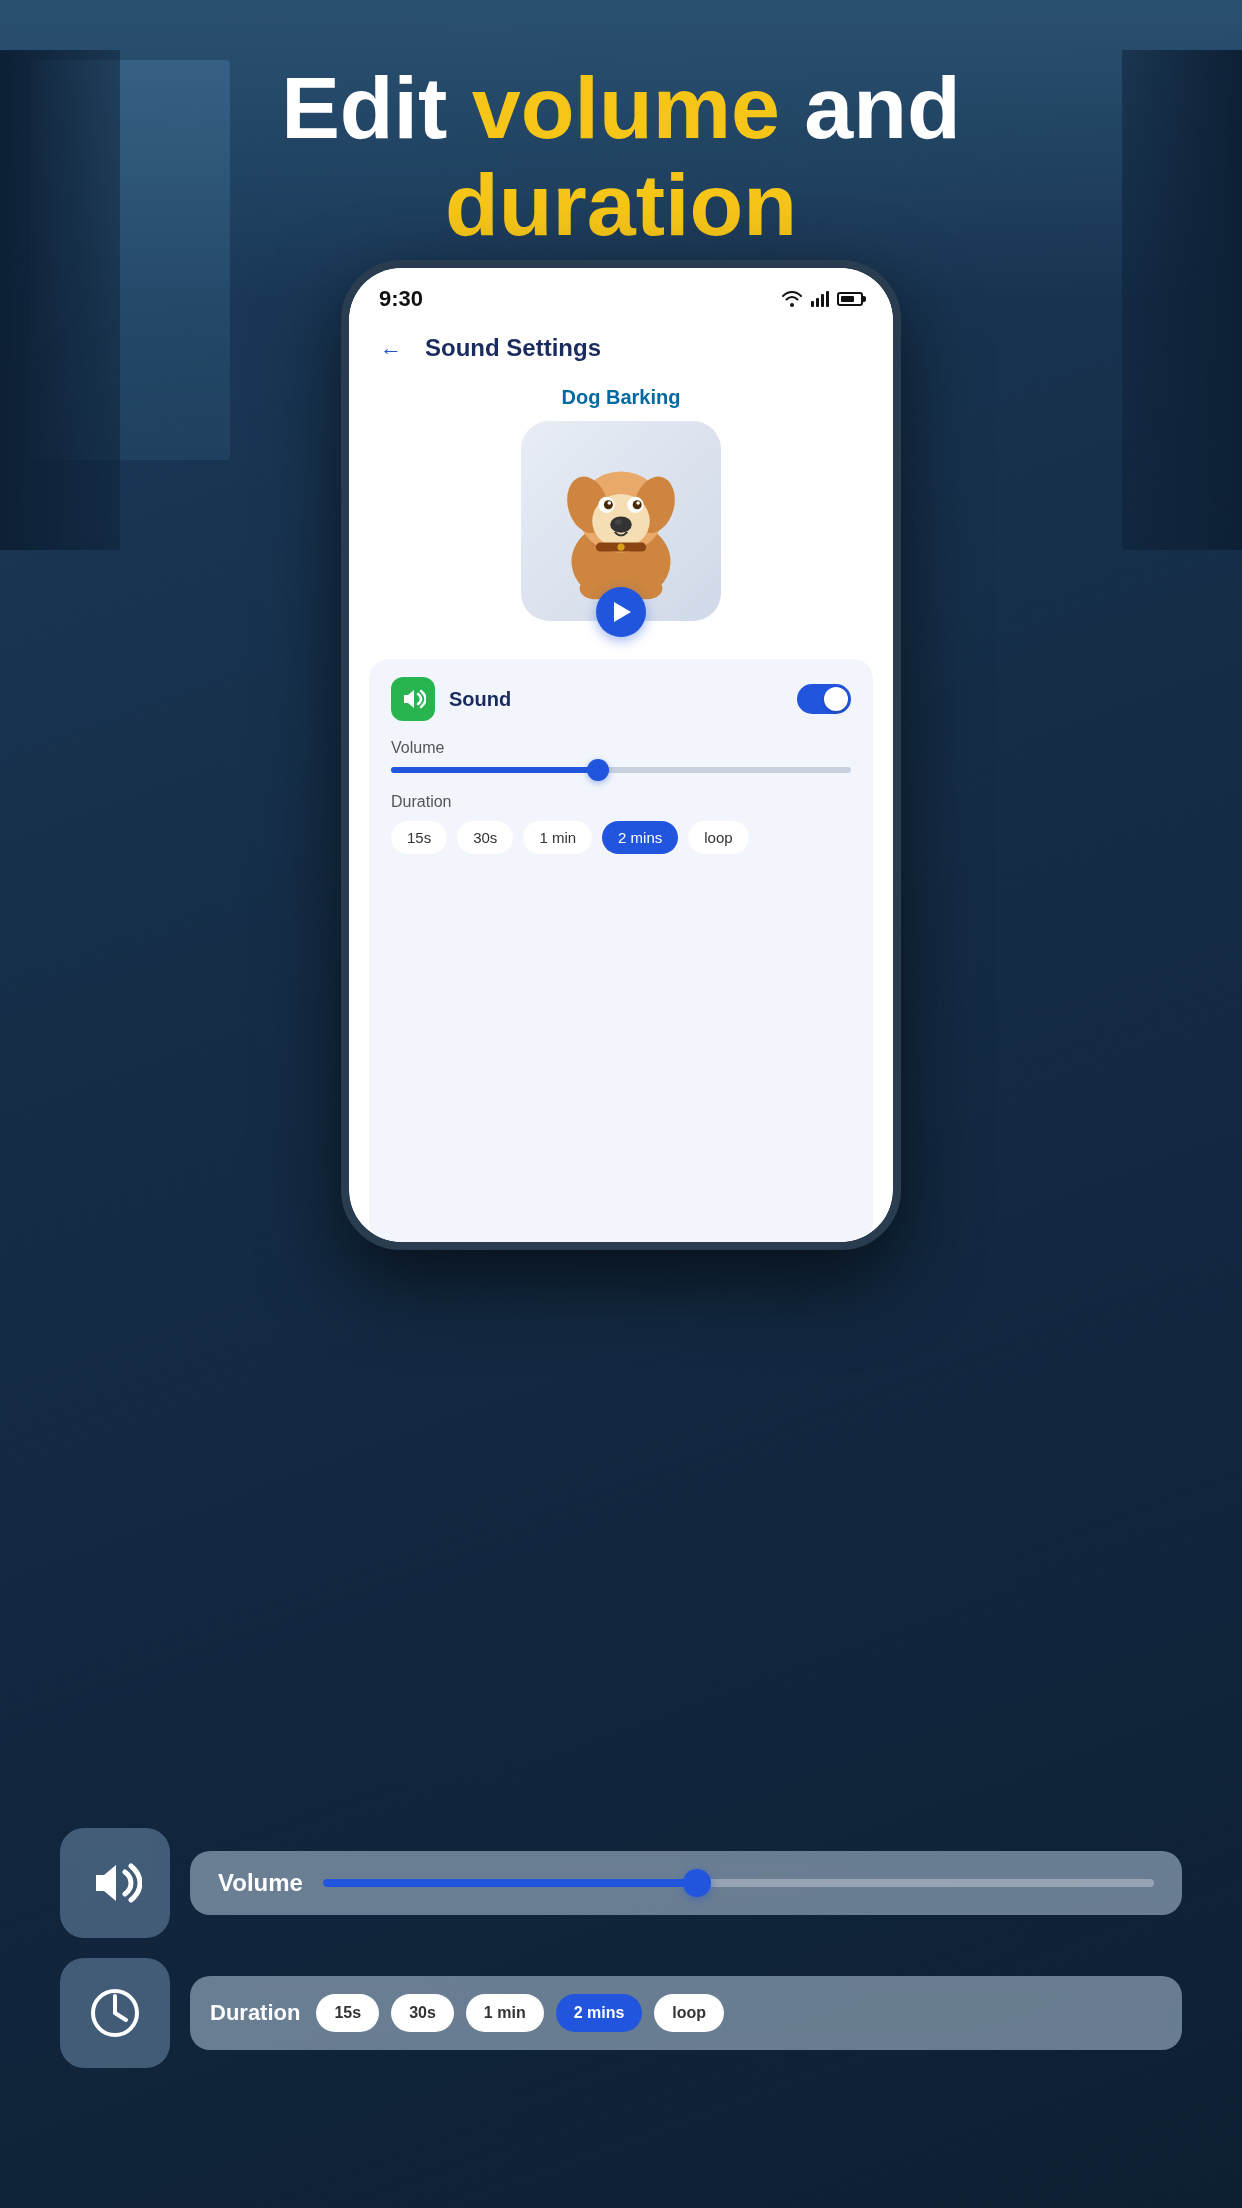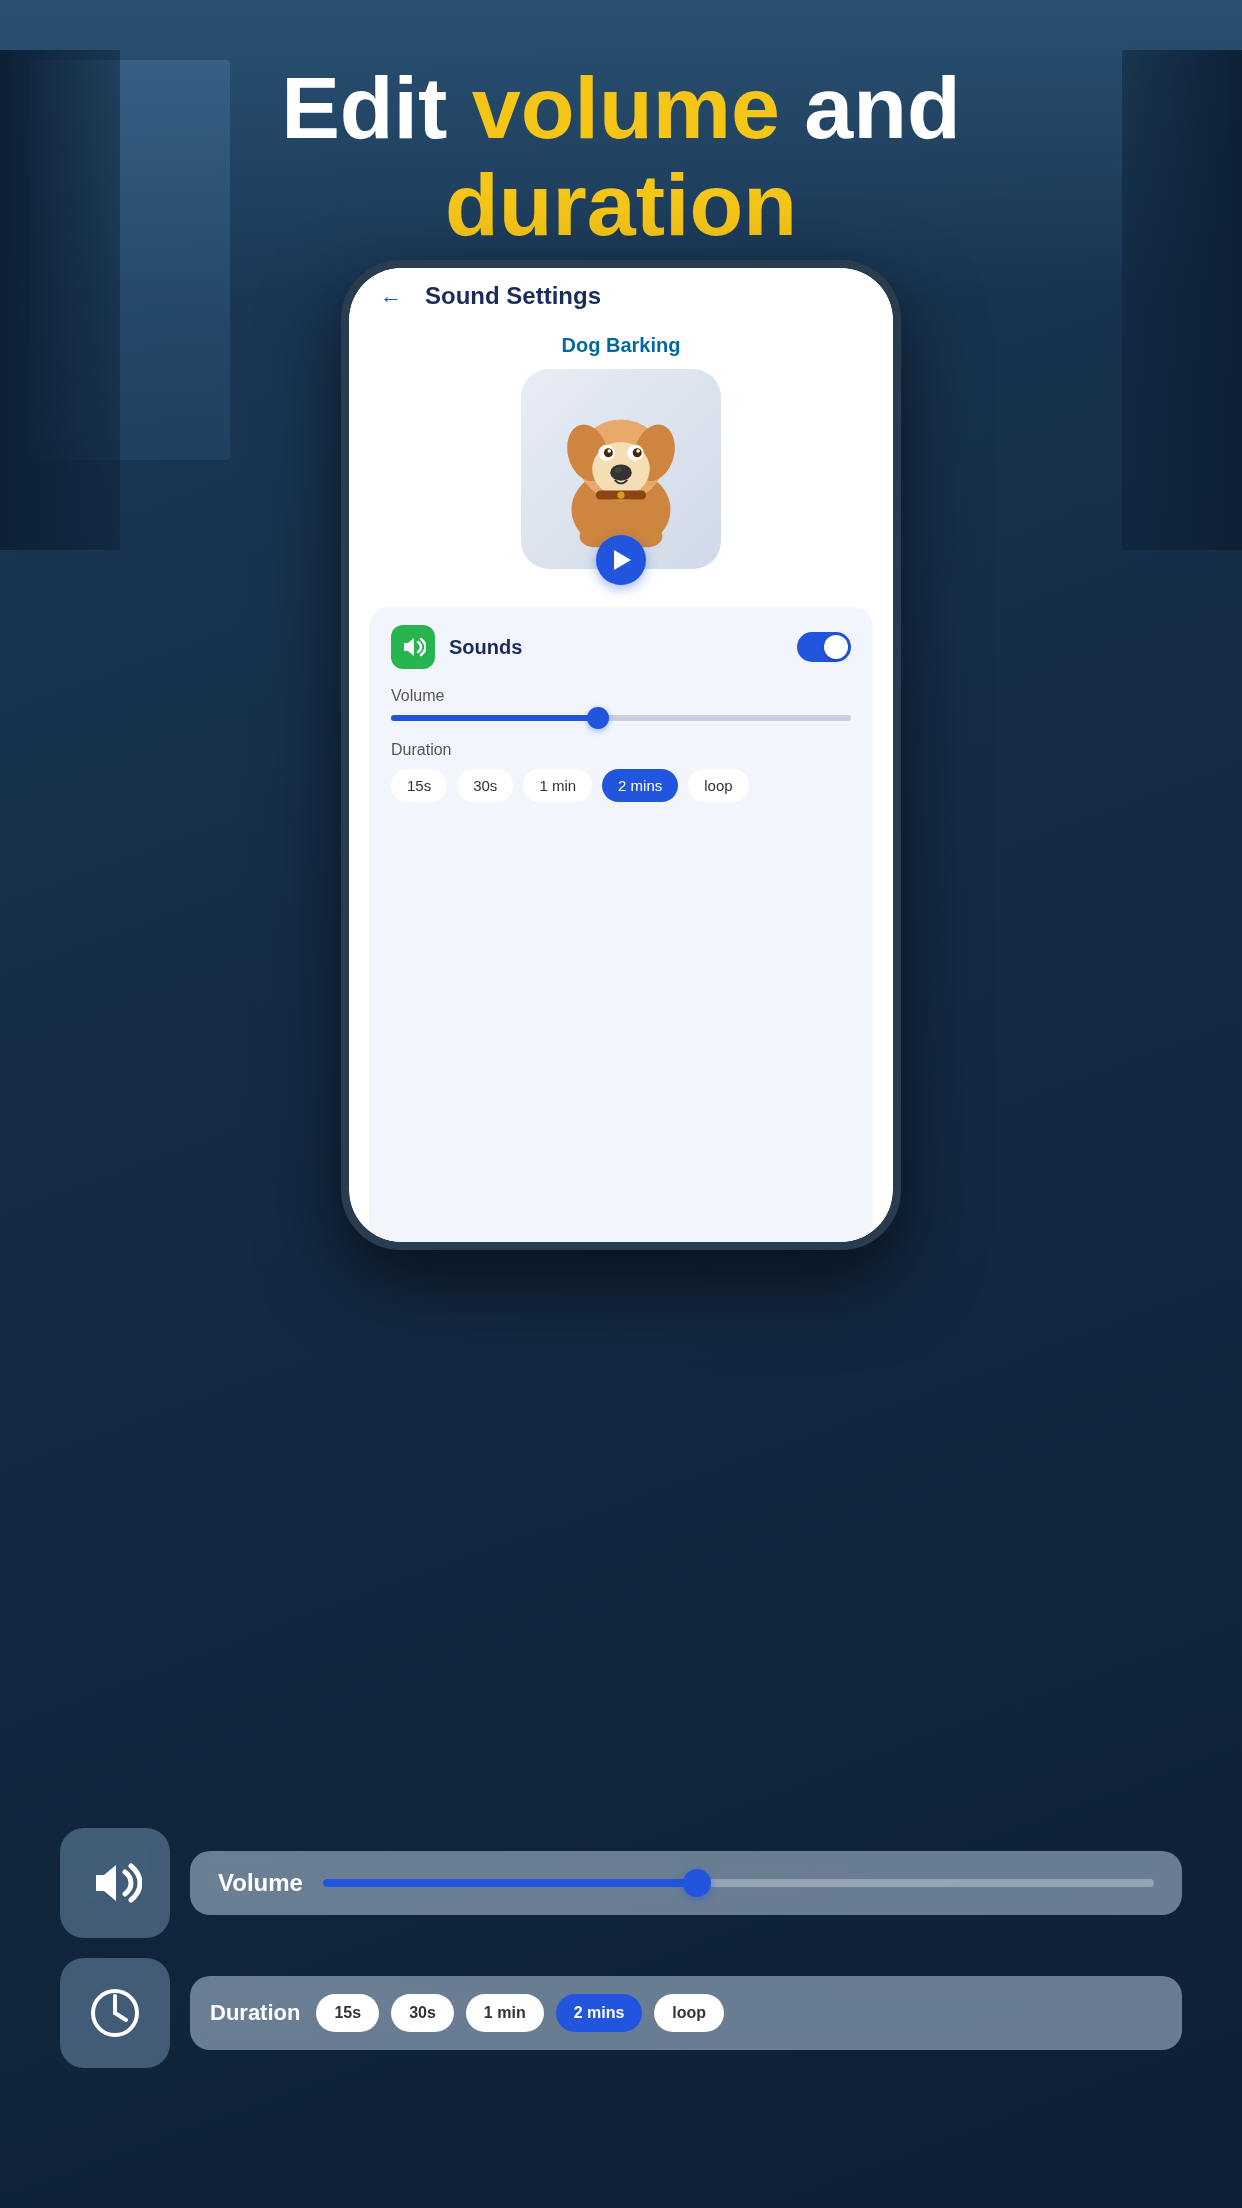--- a/index.html
+++ b/index.html
@@ -531,20 +531,42 @@
   </h1>
 </div>
 
 <div class="phone-frame">
   <div class="phone-side-btn-left"></div>
   <div class="phone-side-btn-left2"></div>
   <div class="phone-side-btn-right"></div>
 
   <div class="phone-screen">
 
+    <div class="status-bar">
+      <span class="status-time">9:30</span>
+      <div class="status-icons">
+
+        <svg width="22" height="16" viewBox="0 0 22 16">
+          <path d="M11 12a2 2 0 1 1 0 4 2 2 0 0 1 0-4z" fill="#111"></path>
+          <path d="M5.5 8.5C7.2 6.8 9.0 6 11 6s3.8.8 5.5 2.5" stroke="#111" stroke-width="2" fill="none" stroke-linecap="round"></path>
+          <path d="M2 5C4.7 2.3 7.7 1 11 1s6.3 1.3 9 4" stroke="#111" stroke-width="2" fill="none" stroke-linecap="round"></path>
+        </svg>
+
+        <svg width="18" height="16" viewBox="0 0 18 16">
+          <rect x="0" y="10" width="3" height="6" fill="#111" rx="1"></rect>
+          <rect x="5" y="7" width="3" height="9" fill="#111" rx="1"></rect>
+          <rect x="10" y="3" width="3" height="13" fill="#111" rx="1"></rect>
+          <rect x="15" y="0" width="3" height="16" fill="#111" rx="1"></rect>
+        </svg>
+
+        <div class="battery-icon">
+          <div class="battery-fill"></div>
+        </div>
+      </div>
+    </div>
 
     <div class="app-header">
       <div class="back-btn">
         <span class="back-arrow">←</span>
       </div>
       <span class="app-title">Sound Settings</span>
     </div>
 
     <div class="sound-card">
       <div class="sound-name">Dog Barking</div>
@@ -591,21 +613,21 @@
     <div class="settings-panel">
 
       <div class="sounds-row">
         <div class="sounds-icon-wrap">
           <svg width="26" height="26" viewBox="0 0 26 26">
             <path d="M4 9h4l6-5v18l-6-5H4V9z" fill="white"></path>
             <path d="M18 8c2 1.5 3 3 3 5s-1 3.5-3 5" stroke="white" stroke-width="2.5" fill="none" stroke-linecap="round"></path>
             <path d="M21 5c3 2.5 4.5 5 4.5 8s-1.5 5.5-4.5 8" stroke="white" stroke-width="2.5" fill="none" stroke-linecap="round"></path>
           </svg>
         </div>
-        <span class="sounds-label">Sounds</span>
+        <span class="sounds-label">Sound</span>
         <div class="toggle">
           <div class="toggle-knob"></div>
         </div>
       </div>
 
       <div class="section-label">Volume</div>
       <div class="volume-slider-wrap">
         <div class="slider-track">
           <div class="slider-fill"></div>
           <div class="slider-thumb"></div>

